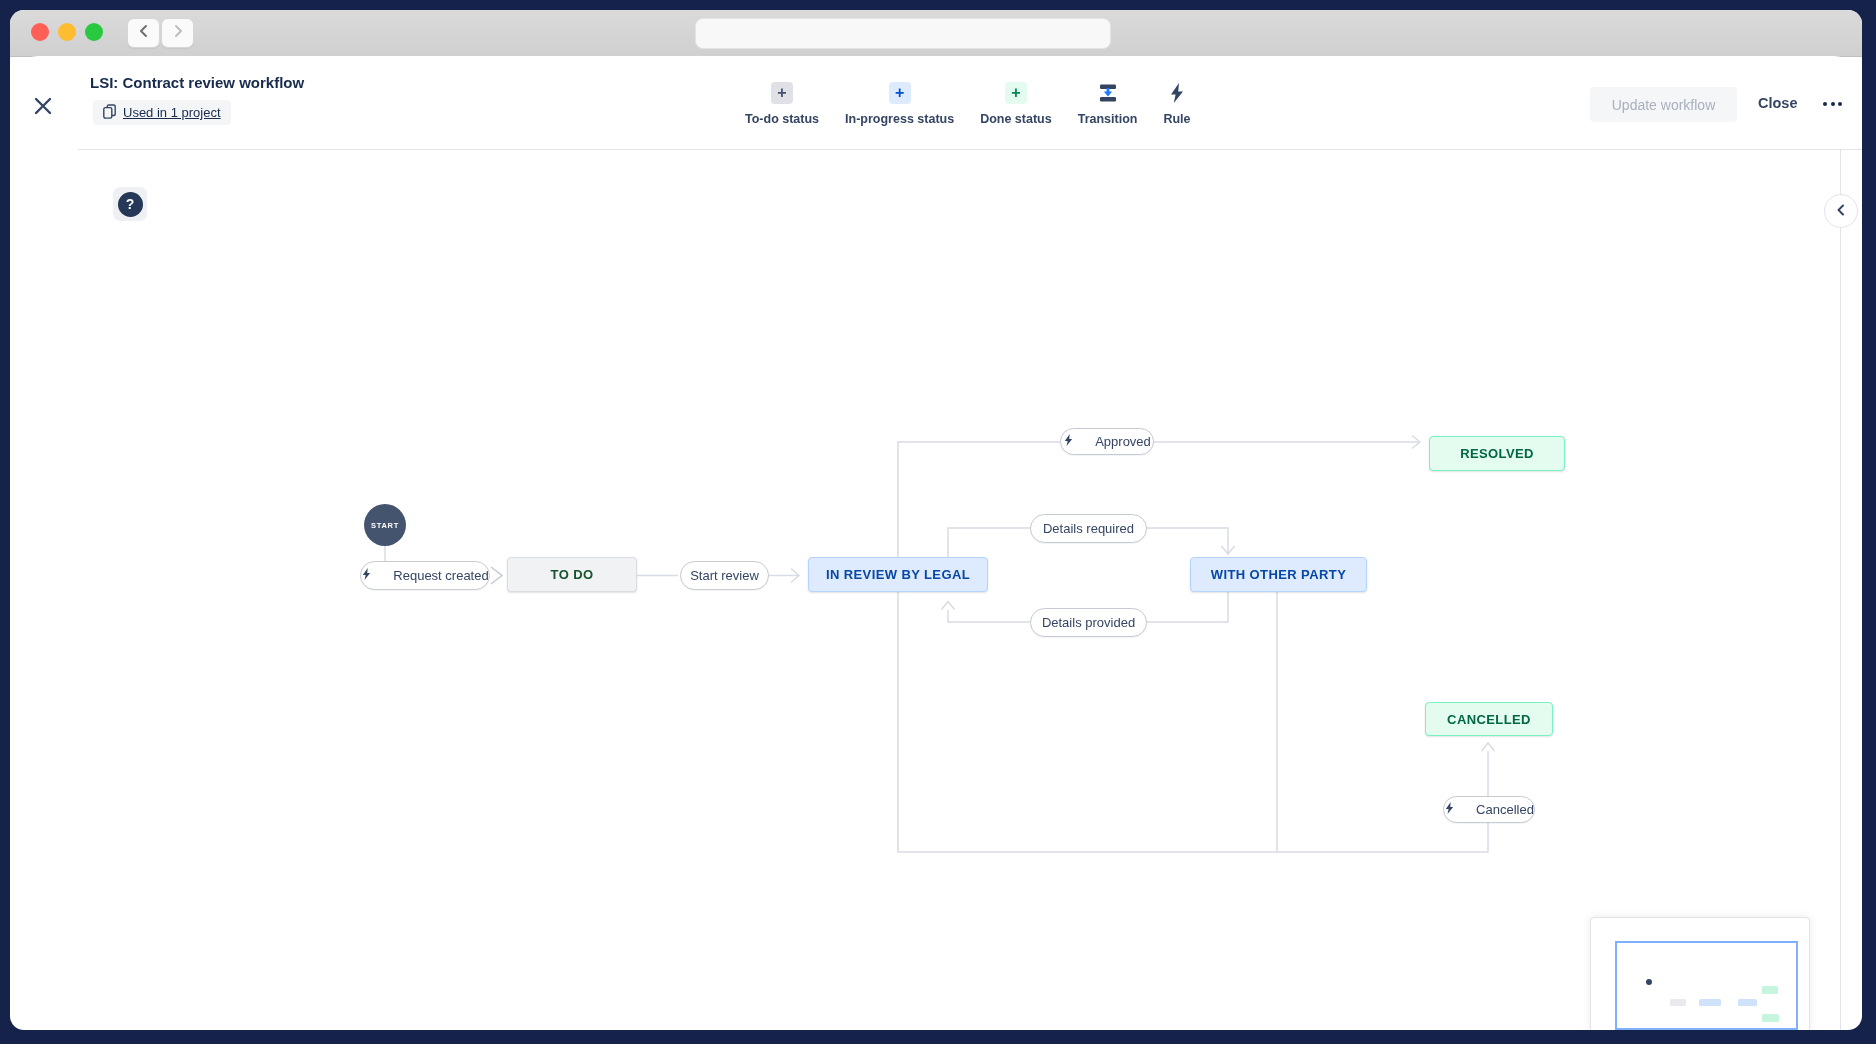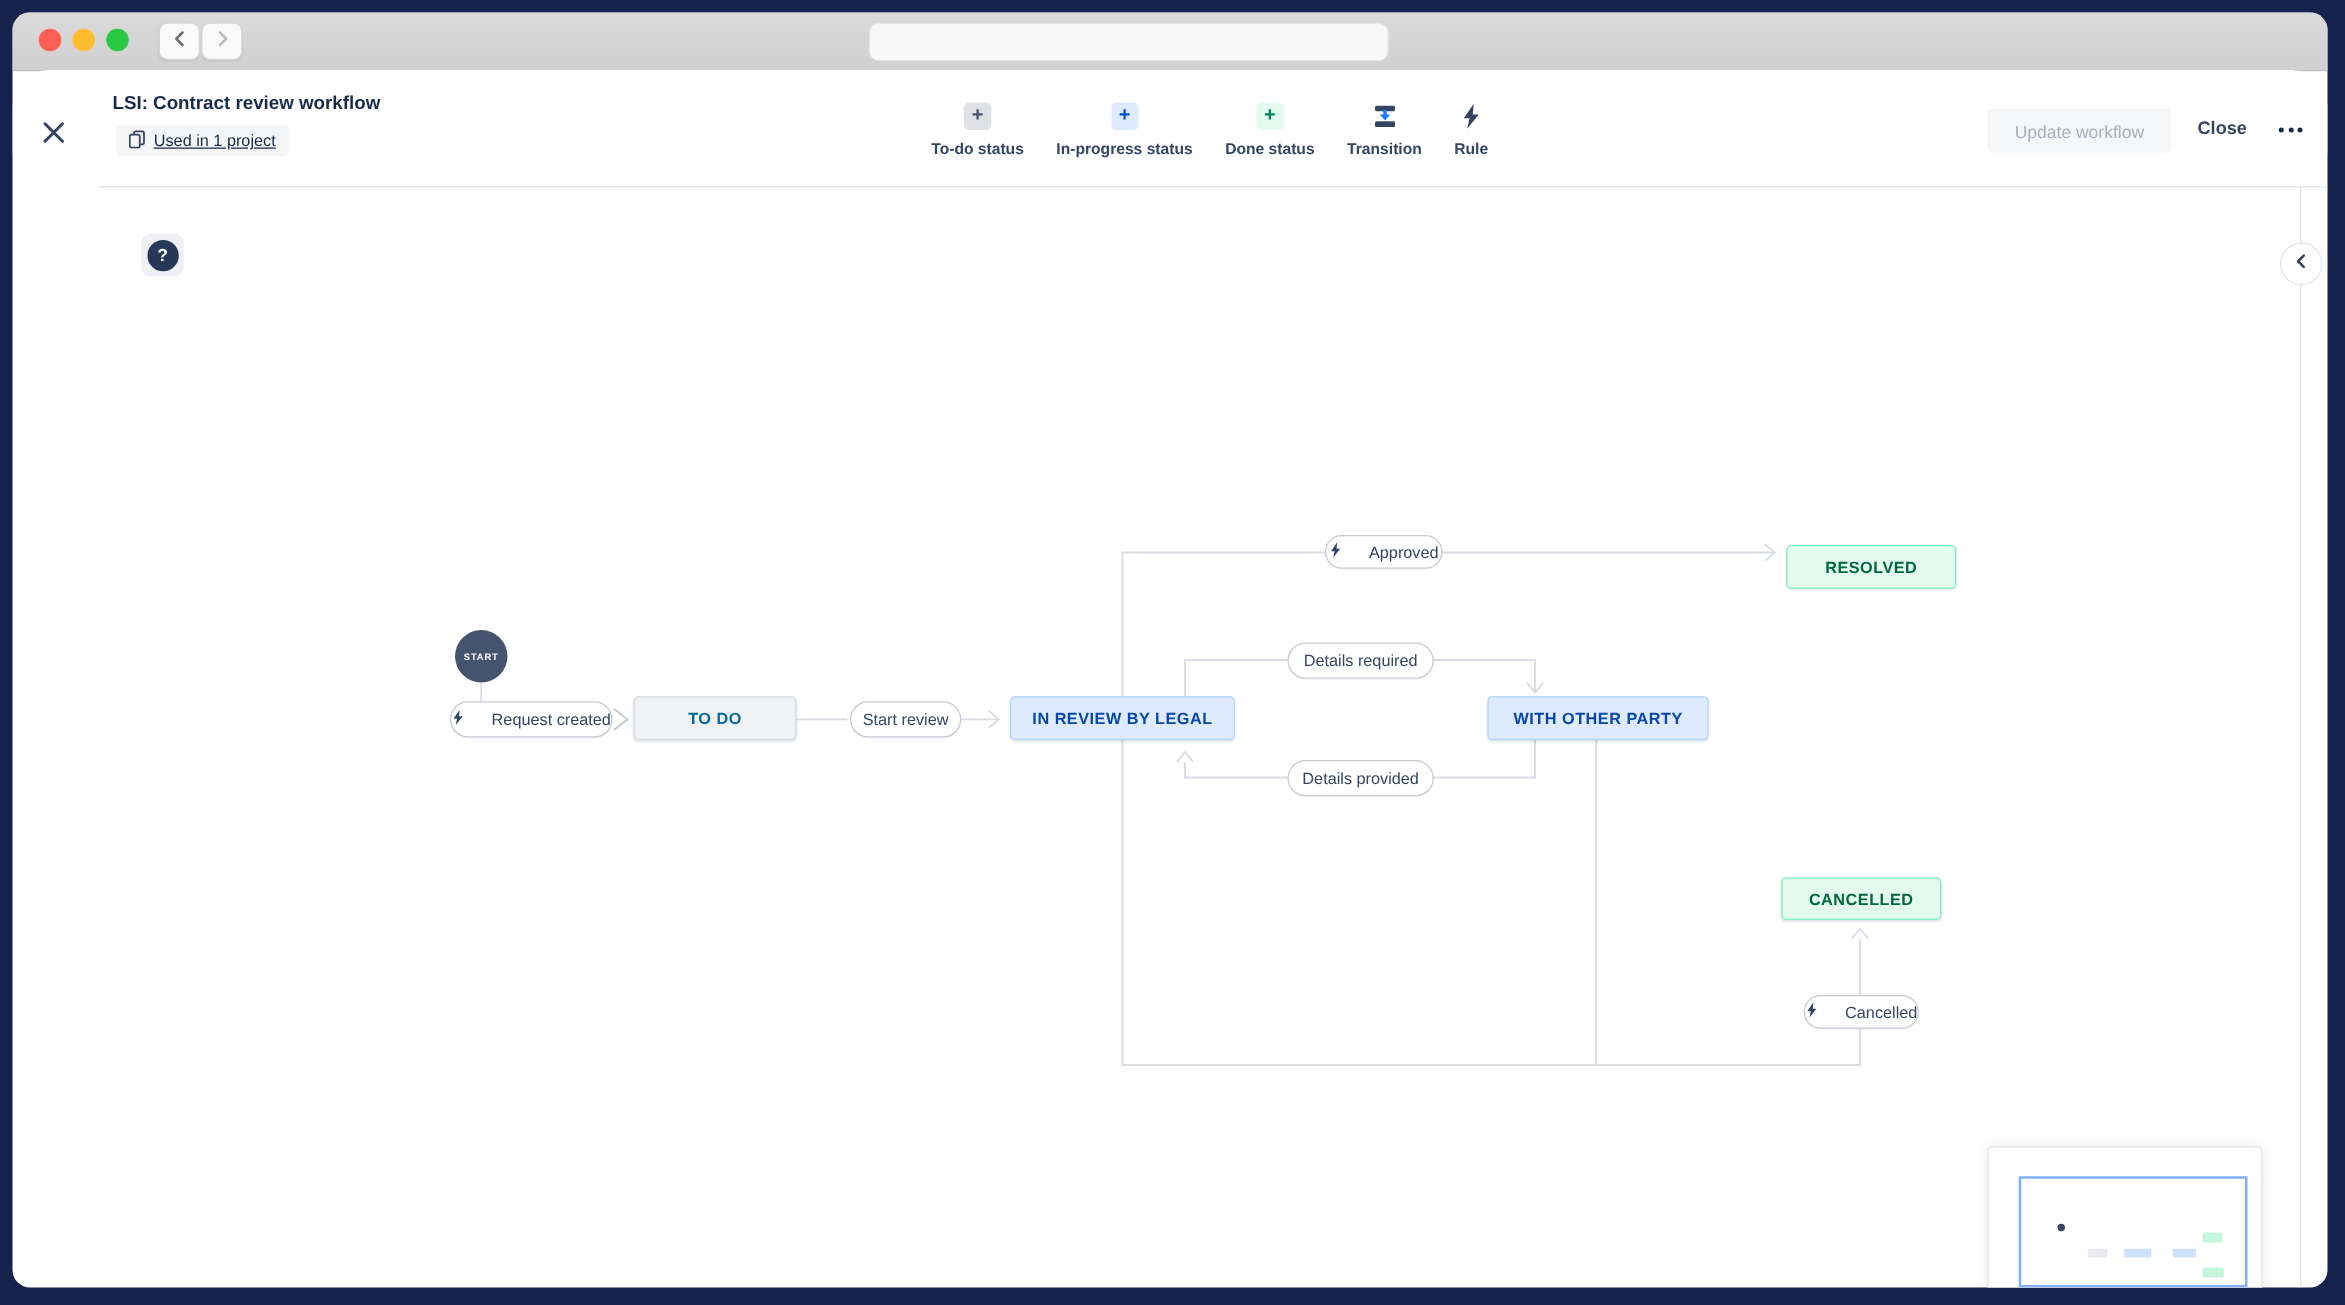--- a/index.html
+++ b/index.html
@@ -47,21 +47,21 @@
                font-weight:bold;display:flex;align-items:center;justify-content:center;}
   .vdivider{position:absolute;left:1830px;top:140px;bottom:0;width:1px;background:#e2e4e9;}
   .collapse-btn{position:absolute;left:1814px;top:184px;width:32px;height:32px;border-radius:50%;background:#fff;
                 border:1px solid #e2e4e9;display:flex;align-items:center;justify-content:center;cursor:pointer;z-index:4;}
   
   .edges{position:absolute;left:0;top:0;z-index:1;pointer-events:none;}
   .node{position:absolute;z-index:2;display:flex;align-items:center;justify-content:center;
         box-sizing:border-box;cursor:pointer;}
   .status{height:35px;border-radius:4px;font-size:13px;font-weight:bold;letter-spacing:.4px;
           border:1.5px solid;box-shadow:0 1px 2px rgba(9,30,66,.13);}
-  .status.gray{background:#f1f2f4;border-color:#d8dce3;color:#0369a1;}
+  .status.gray{background:#f1f2f4;border-color:#d8dce3;color:#14532d;}
   .status.blue{background:#deebff;border-color:#b3d4ff;color:#0747a6;}
   .status.green{background:#e3fcef;border-color:#79f2c0;color:#006644;}
   .pill{height:29px;border-radius:15px;background:#fff;border:1.5px solid #c5cad3;color:#344563;
         font-size:13px;font-weight:500;gap:21px;box-shadow:0 1px 1px rgba(9,30,66,.05);}
   .pill.small{height:27px;}
   .start-circle{left:354px;top:494px;width:42px;height:42px;border-radius:50%;background:#44546f;
                 color:#fff;font-size:7.5px;font-weight:bold;letter-spacing:.7px;}
   
   .minimap{position:absolute;left:1580px;top:907px;width:218px;height:118px;background:#fff;
            border:1px solid #e2e4e9;border-radius:4px;box-shadow:0 0 10px rgba(9,30,66,.08);z-index:3;}

